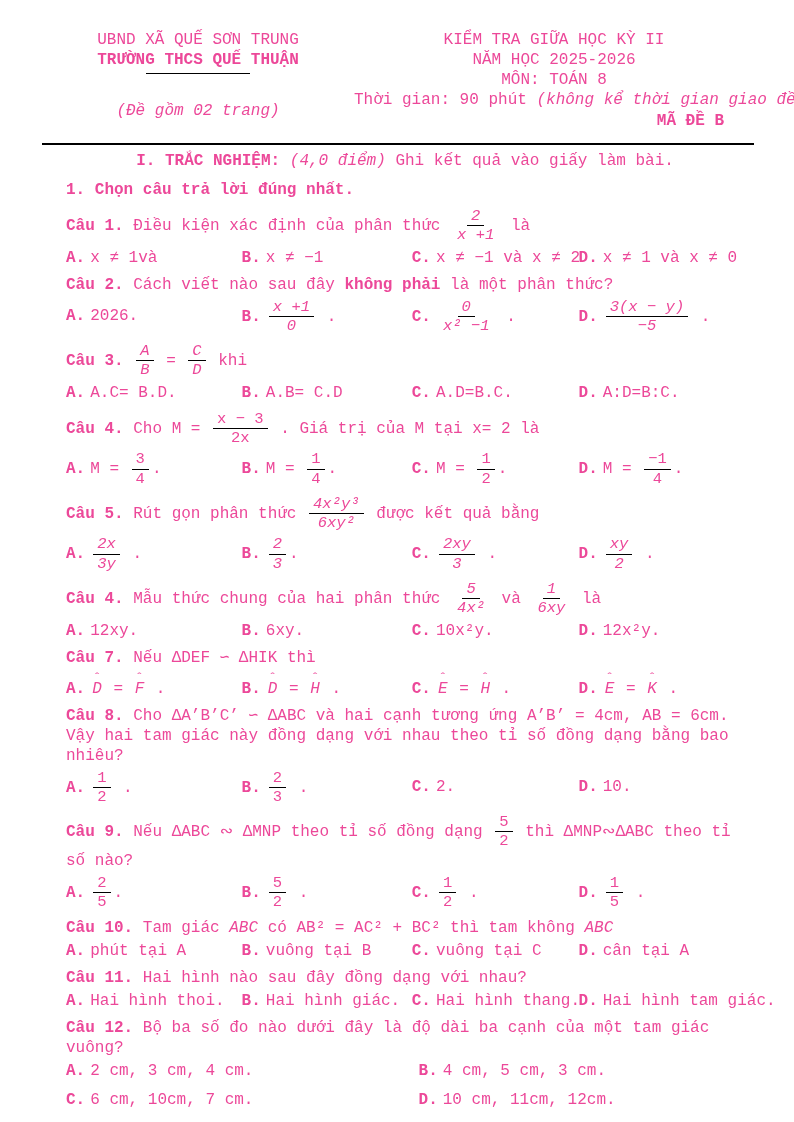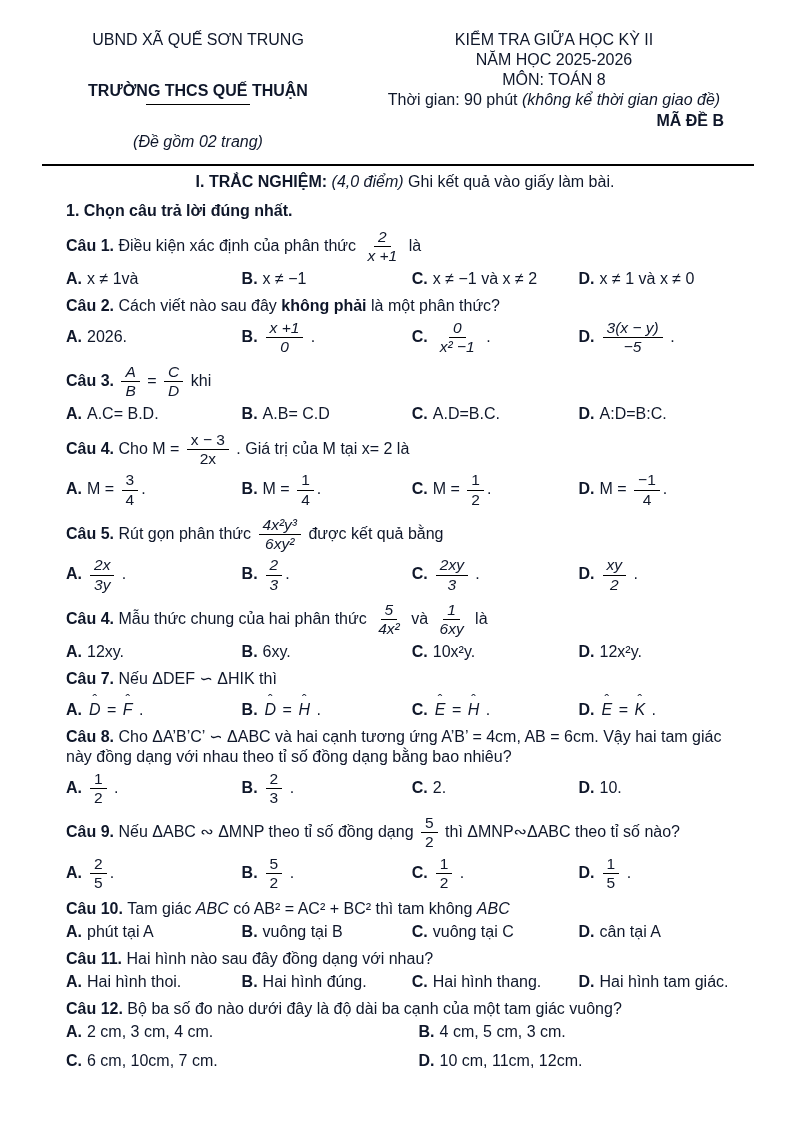--- a/index.html
+++ b/index.html
@@ -1,23 +1,23 @@
 <!DOCTYPE html>
 <html><head>
 <meta charset="utf-8">
 <style>
   html,body{margin:0;padding:0;background:#fff;}
-  .page{width:794px;height:1122px;box-sizing:border-box;background:#fff;color:#0f172a;
-        font-family:Liberation Sans, sans-serif;font-size:16px;line-height:1.25;
+  .page{width:794px;height:1122px;box-sizing:border-box;background:#fff;color:#ec4899;
+        font-family:Liberation Mono, monospace;font-size:16px;line-height:1.25;
         padding:30px 40px 10px 42px;overflow:hidden;}
   
   .hdr{display:flex;}
   .hdr-left{width:312px;text-align:center;}
   .hdr-right{flex:1;text-align:center;min-width:0;}
-  .school{font-weight:bold;margin-top:31px;}
+  .school{font-weight:bold;}
   .uline{width:104px;border-top:1.5px solid #000;margin:3px auto 0;}
   .pages{font-style:italic;margin-top:27px;}
   .time{white-space:nowrap;}
   .code{font-weight:bold;text-align:right;padding-right:30px;margin-top:1px;}
   .rule{border:none;border-top:2px solid #000;margin:12px 0 6px 0;}
   
   .main{padding-left:24px;padding-right:10px;}
   .sec{margin:4px 0 0 0;text-align:center;}
   .sub{margin:9px 0 0 0;}
   .q{margin-top:7px;}
@@ -227,21 +227,21 @@
             <span class="opt"><b class="okey">A.</b><span>phút tại A</span></span>
             <span class="opt"><b class="okey">B.</b><span>vuông tại B</span></span>
             <span class="opt"><b class="okey">C.</b><span>vuông tại C</span></span>
             <span class="opt"><b class="okey">D.</b><span>cân tại A</span></span>
           </div>
         </div>
         <div class="q">
           <div class="stem"><b>Câu 11. </b><span>Hai hình nào sau đây đồng dạng với nhau?</span></div>
           <div class="opts opts4">
             <span class="opt"><b class="okey">A.</b><span>Hai hình thoi.</span></span>
-            <span class="opt"><b class="okey">B.</b><span>Hai hình đúng.</span></span>
+            <span class="opt"><b class="okey">B.</b><span>Hai hình giác.</span></span>
             <span class="opt"><b class="okey">C.</b><span>Hai hình thang.</span></span>
             <span class="opt"><b class="okey">D.</b><span>Hai hình tam giác.</span></span>
           </div>
         </div>
         <div class="q">
           <div class="stem"><b>Câu 12. </b><span>Bộ ba số đo nào dưới đây là độ dài ba cạnh của một tam giác vuông?</span></div>
           <div class="opts opts2">
             <span class="opt"><b class="okey">A.</b><span>2 cm, 3 cm, 4 cm.</span></span>
             <span class="opt"><b class="okey">B.</b><span>4 cm, 5 cm, 3 cm.</span></span>
             <span class="opt"><b class="okey">C.</b><span>6 cm, 10cm, 7 cm.</span></span>

